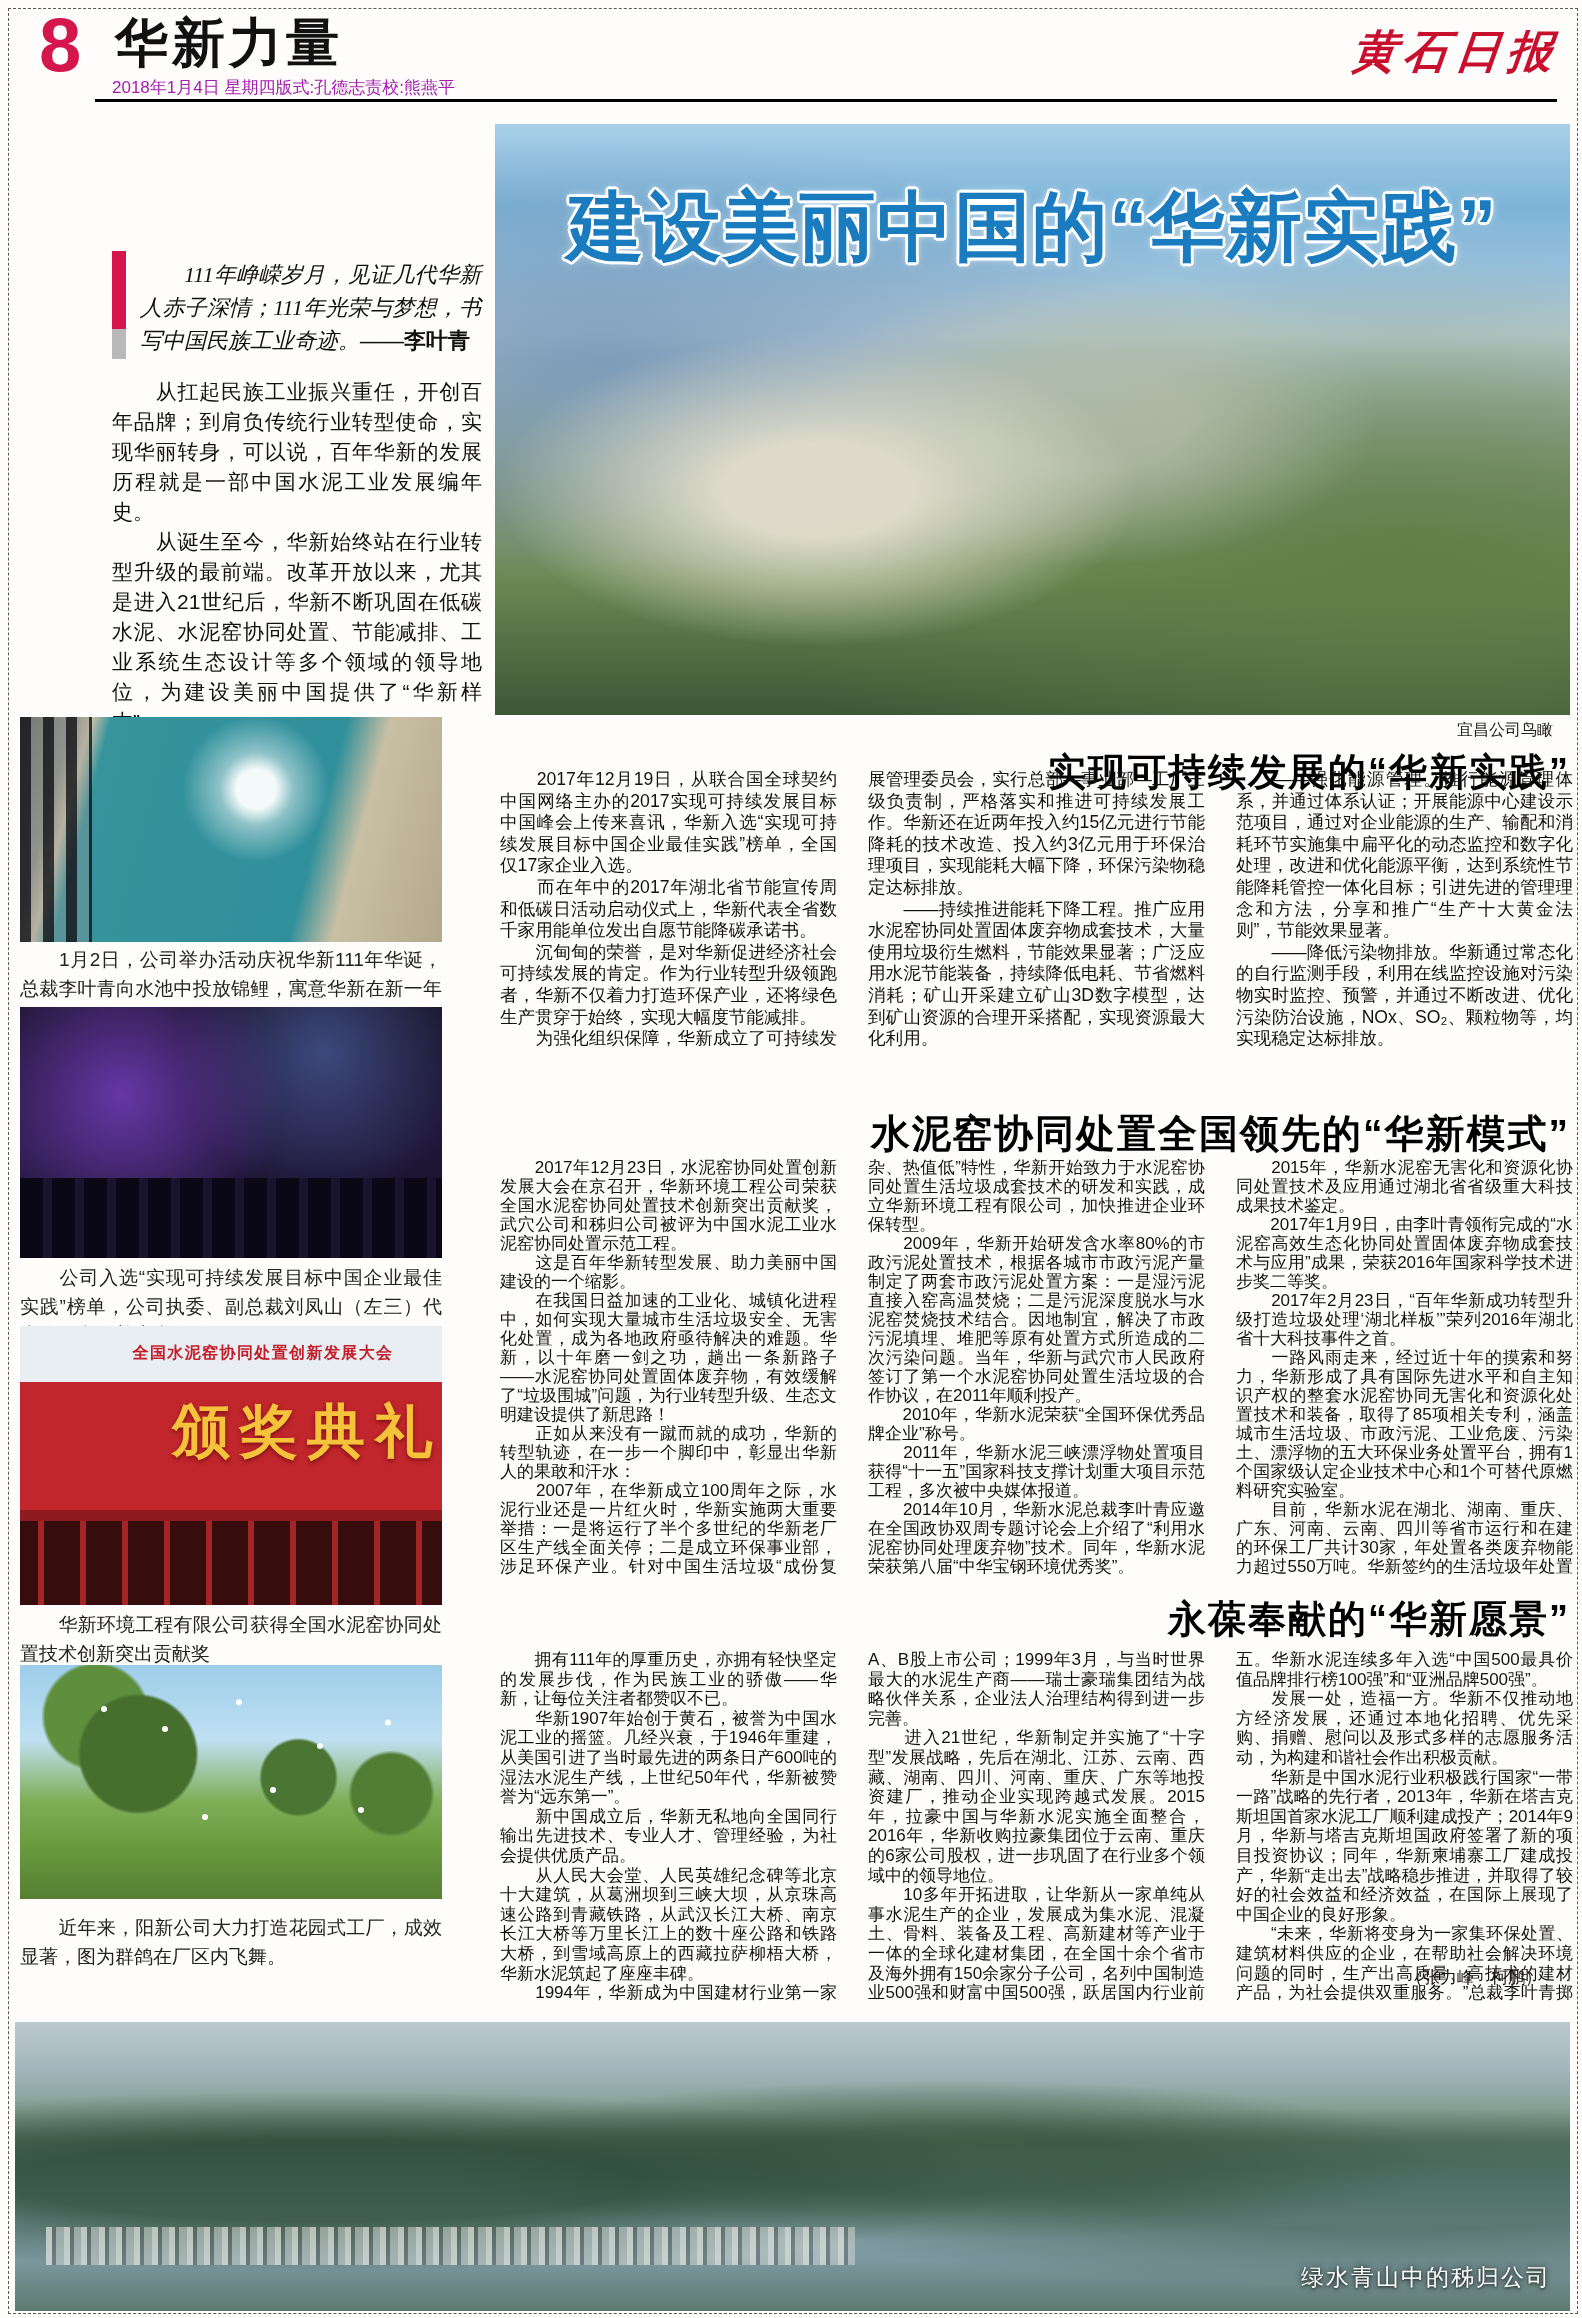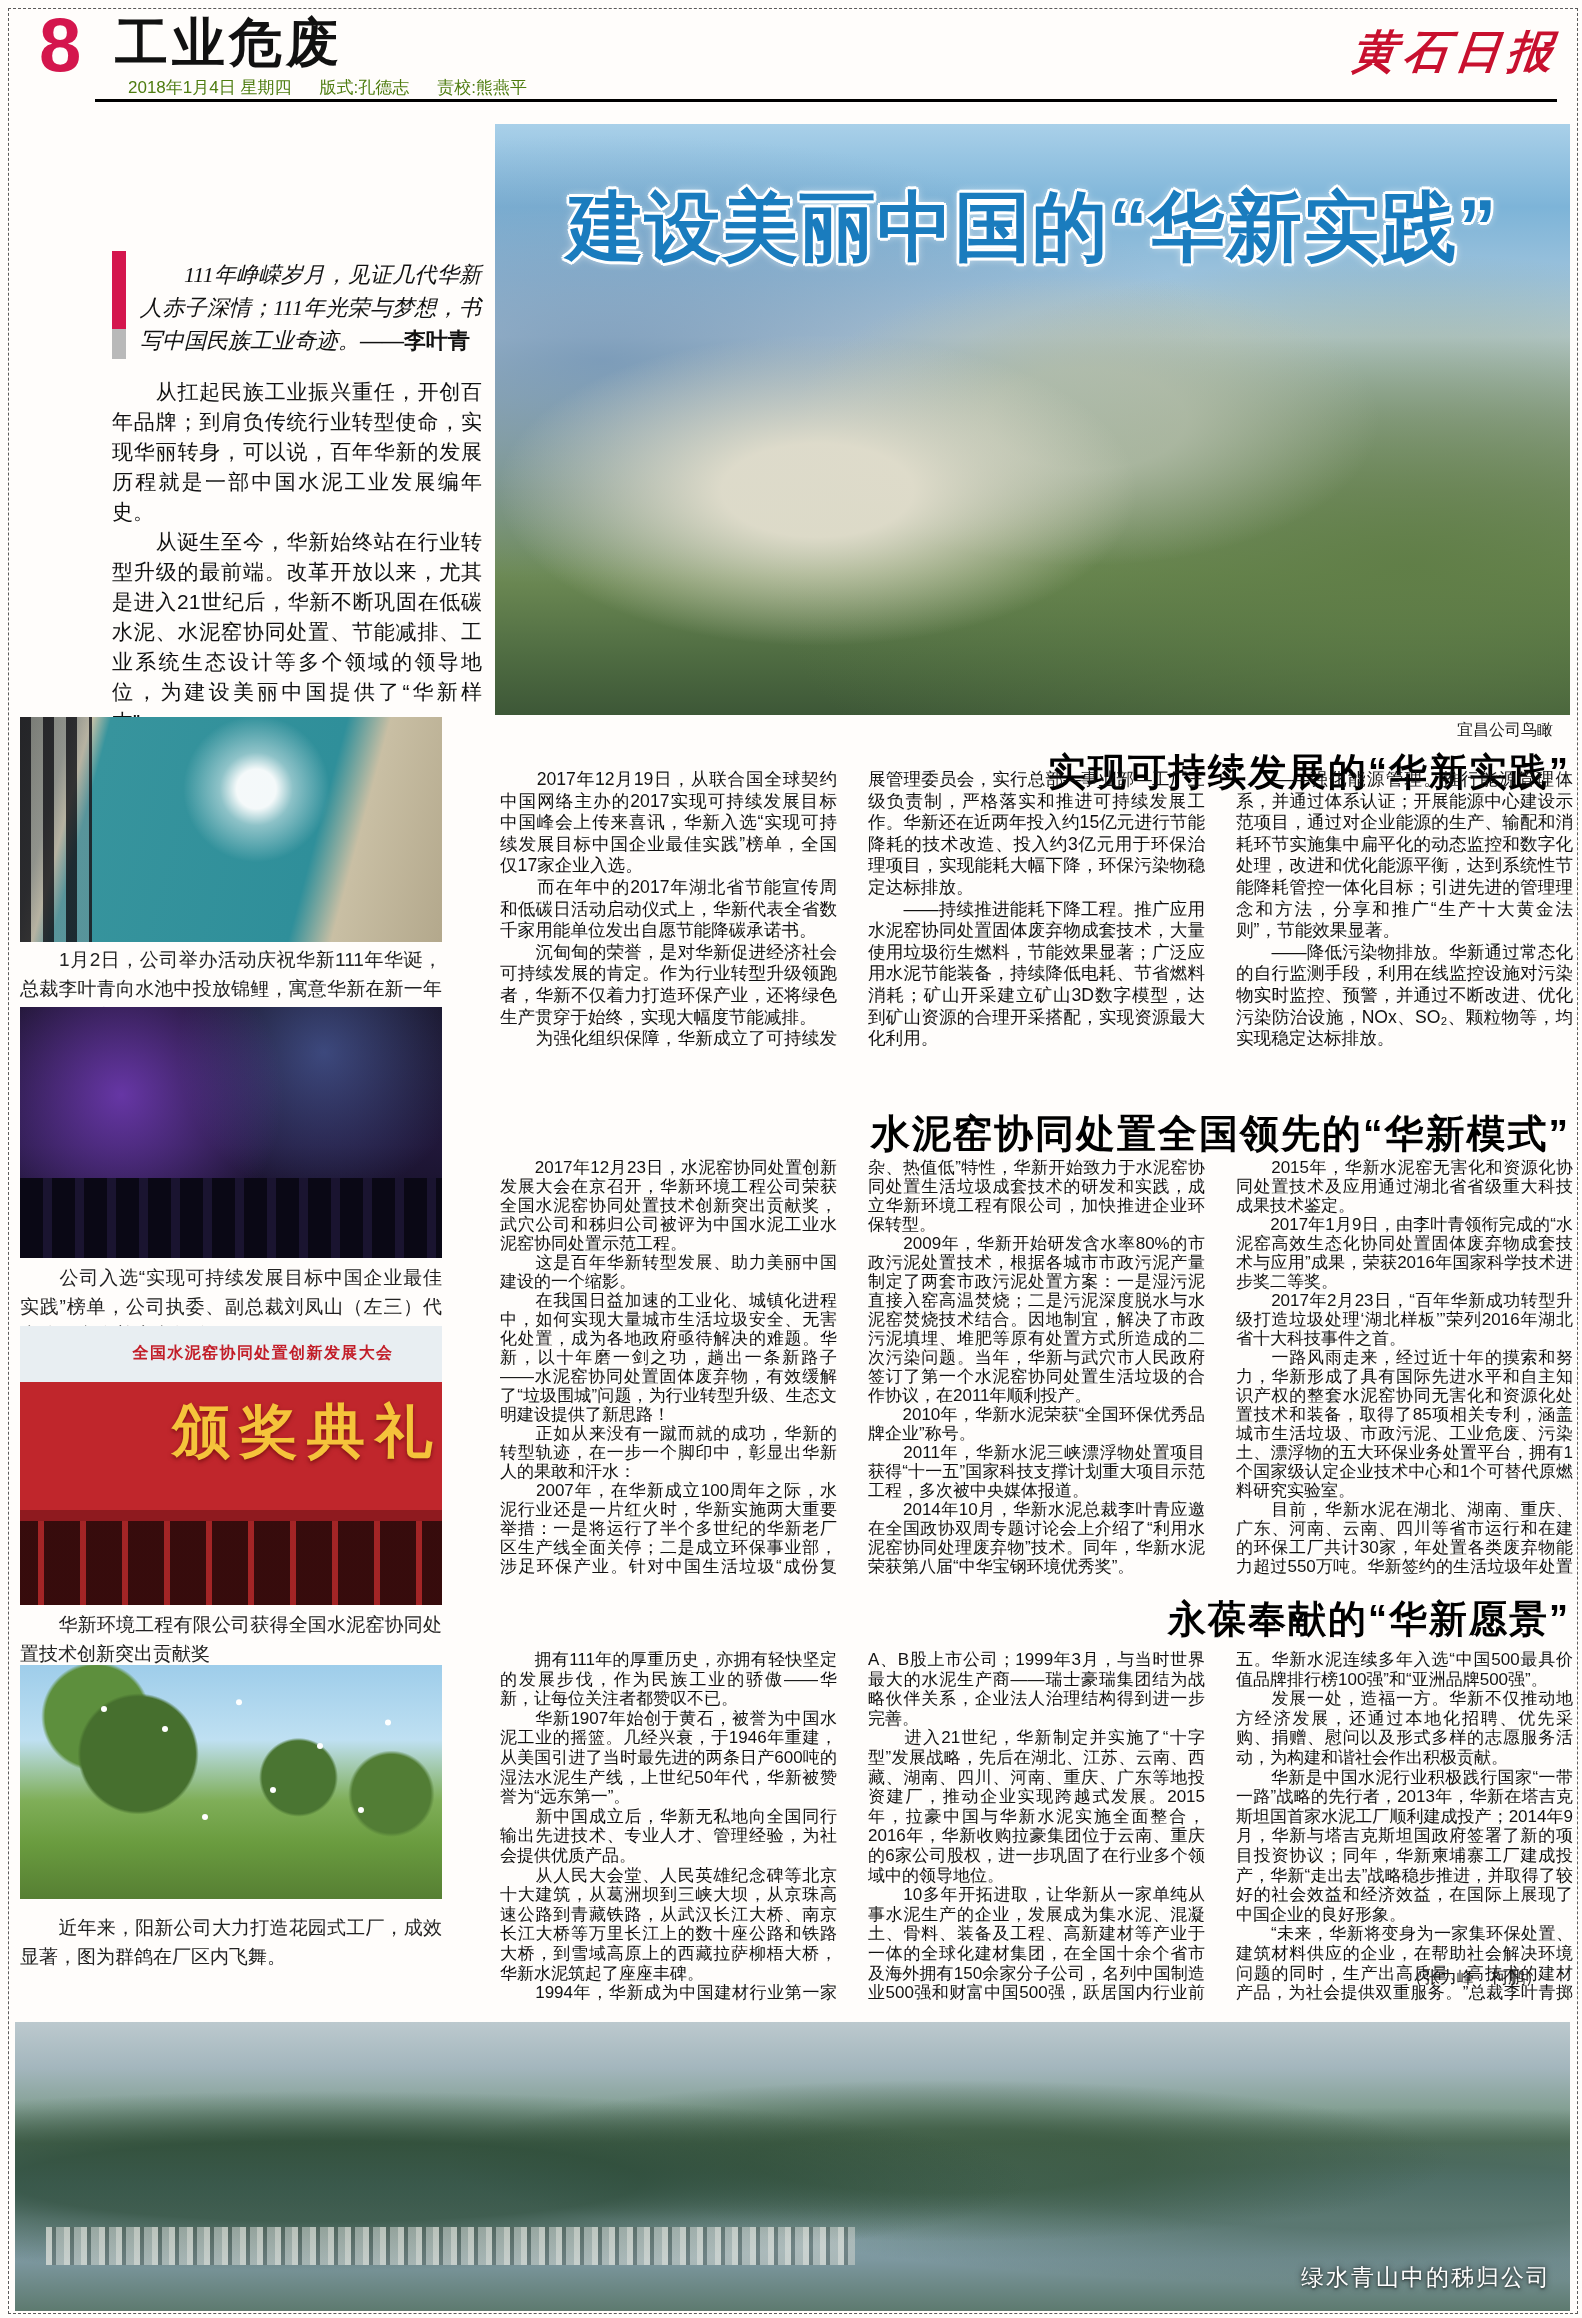--- a/index.html
+++ b/index.html
@@ -3,21 +3,21 @@
 <meta charset="utf-8">
 <style>
   html,body{margin:0;padding:0;background:#e8e8e8;}
   .page{position:relative;width:1583px;height:2319px;background:#fffdfb;margin:0 auto;
         font-family:"Liberation Sans", sans-serif;color:#111;overflow:hidden;}
   .frame{position:absolute;top:8px;left:8px;right:4.7px;bottom:5.4px;border:1.4px dashed #5a5a5a;pointer-events:none;}
 
   
   .pagenum{position:absolute;left:39px;top:6.8px;font-size:76px;font-weight:700;line-height:1;}
   .sec-label{position:absolute;left:115px;top:16px;font-size:53px;font-weight:900;letter-spacing:4px;line-height:1;}
-  .dateline{position:absolute;left:128px;top:76px;font-size:17px;display:flex;gap:28px;color:#4d7c0f;}
+  .dateline{position:absolute;left:112px;top:76px;font-size:17px;display:flex;color:#a21caf;}
   .masthead{position:absolute;right:24px;top:21.6px;font-size:45px;font-weight:700;font-style:italic;
             font-family:"Liberation Serif", serif;letter-spacing:6.8px;transform:skewX(-6deg);}
   .hrule{position:absolute;left:95px;right:26px;top:99px;height:2.7px;background:#000;}
 
   
   .qbar{position:absolute;left:112px;top:251px;width:13.5px;height:108px;
         background:linear-gradient(180deg,var(--red) 0 72%,#b9b9b9 72% 100%);}
   .quote{position:absolute;left:140px;top:258px;width:341px;font-size:22px;line-height:1.5;
          font-family:"Liberation Serif", serif;font-style:italic;text-indent:2em;text-align:justify;}
   .quote b{font-style:normal;white-space:nowrap;}
@@ -89,21 +89,21 @@
   .bottom-cap{position:absolute;right:19px;bottom:17.6px;font-size:23px;color:#fff;letter-spacing:2px;
       text-shadow:0 0 6.8px rgba(0,0,0,.75),0 1.4px 2.7px rgba(0,0,0,.6);}
 </style>
 </head>
 <body>
 
 <div class="page">
   <div class="frame"></div>
 
   <div class="pagenum" style="color:#d4164d">8</div>
-  <div class="sec-label">工业危废</div>
+  <div class="sec-label">华新力量</div>
   <div class="dateline">
     <span>2018年1月4日 星期四</span>
     <span>版式:孔德志</span>
     <span>责校:熊燕平</span>
   </div>
   <div class="masthead" style="color:#c8102e">黄石日报</div>
   <div class="hrule"></div>
 
   <div class="qbar" style="--red:#d4164d"></div>
   <div class="quote"><span>111年峥嵘岁月，见证几代华新人赤子深情；111年光荣与梦想，书写中国民族工业奇迹。</span><b>——李叶青</b></div>

